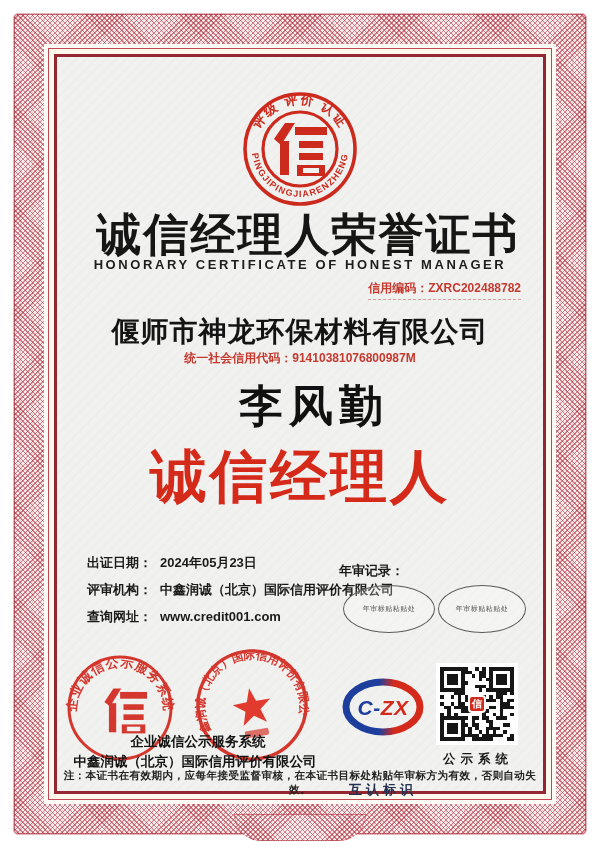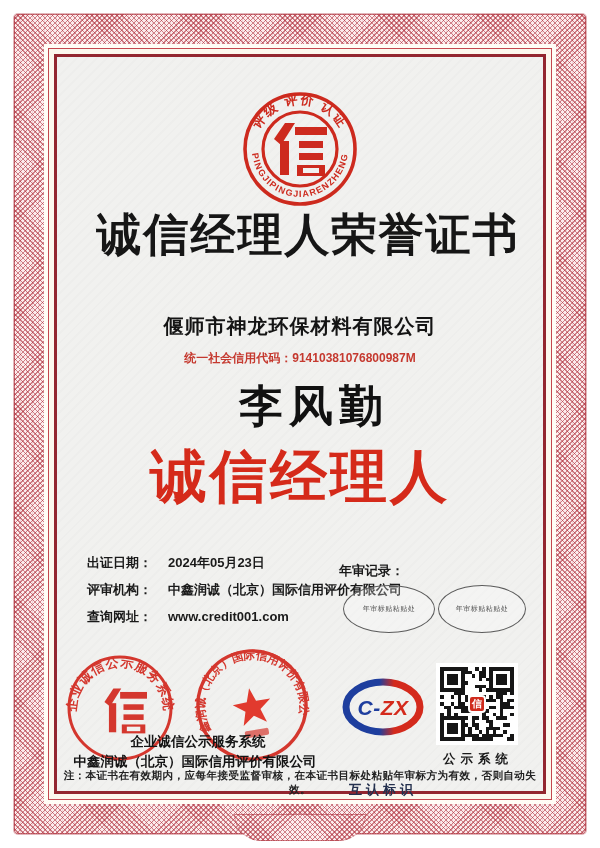--- a/index.html
+++ b/index.html
@@ -49,41 +49,41 @@
     font-weight:bold; font-size:13px; letter-spacing:2.6px; color:#1d1d1d;
   }
   .credit-line {
     position:absolute; top:223px; right:22px;
     font-weight:bold; font-size:12px; color:#c5392f;
     border-bottom:1px dashed rgba(197,57,47,.45); padding-bottom:2px;
   }
   .company {
     position:absolute; top:256px; left:0; width:100%; text-align:center;
     font-family:"Liberation Serif", serif; font-weight:bold;
-    font-size:20px; letter-spacing:1px; color:#141414;
+    font-size:28px; letter-spacing:1px; color:#141414;
   }
   .uscc {
     position:absolute; top:293px; left:0; width:100%; text-align:center;
     font-weight:bold; font-size:12px; color:#c5392f;
   }
   .person {
     position:absolute; top:320px; left:0; width:100%; text-align:center;
     font-family:"Liberation Serif", serif; font-weight:bold;
     font-size:44px; letter-spacing:6px; color:#111;padding-left:28px;
   }
   .honor {
     position:absolute; top:382px; left:0; width:100%; text-align:center;
     font-family:"Liberation Serif", serif; font-weight:bold;
     font-size:57px; letter-spacing:3px; color:#d52a1a;
   }
 
   
   .fields { position:absolute; left:30px; top:492px; font-size:13px; font-weight:bold; color:#1a1a1a; }
   .fields .row { height:27px; line-height:27px; white-space:nowrap; }
-  .fields .lab { margin-right:16px; }
+  .fields .lab { margin-right:8px; }
 
   
   .ar-label { position:absolute; left:282px; top:505px; font-size:13px; font-weight:bold; color:#1a1a1a; }
   .sticker {
     position:absolute; top:528px; width:92px; height:48px; border:1px solid #5c5c5c;
     border-radius:50%; display:flex; align-items:center; justify-content:center;
     color:#555; font-size:7px; letter-spacing:.5px; background:rgba(255,255,255,.25);
   }
   .sticker.s1 { left:286px; } .sticker.s2 { left:381px; width:88px; }
 
@@ -153,20 +153,22 @@
               <rect x="51" y="58" width="9" height="34"></rect>
               <rect x="66" y="44" width="32" height="8"></rect>
               <rect x="70" y="58" width="24" height="7"></rect>
               <rect x="70" y="70" width="24" height="7"></rect>
               <rect x="68" y="82" width="28" height="11"></rect>
               <rect x="74" y="85" width="16" height="5" fill="#f1f1ef"></rect>
             </g>
           </svg>
 
           <div class="title">诚信经理人荣誉证书</div>
+          <div class="subtitle">HONORARY CERTIFICATE OF HONEST MANAGER</div>
+          <div class="credit-line"><span>信用编码：</span><span>ZXRC202488782</span></div>
 
           <div class="company">偃师市神龙环保材料有限公司</div>
           <div class="uscc"><span>统一社会信用代码：</span><span>91410381076800987M</span></div>
 
           <div class="person">李风勤</div>
           <div class="honor">诚信经理人</div>
 
           <div class="fields">
             <div class="row"><span class="lab">出证日期：</span><span>2024年05月23日</span></div>
             <div class="row"><span class="lab">评审机构：</span><span>中鑫润诚（北京）国际信用评价有限公司</span></div>

